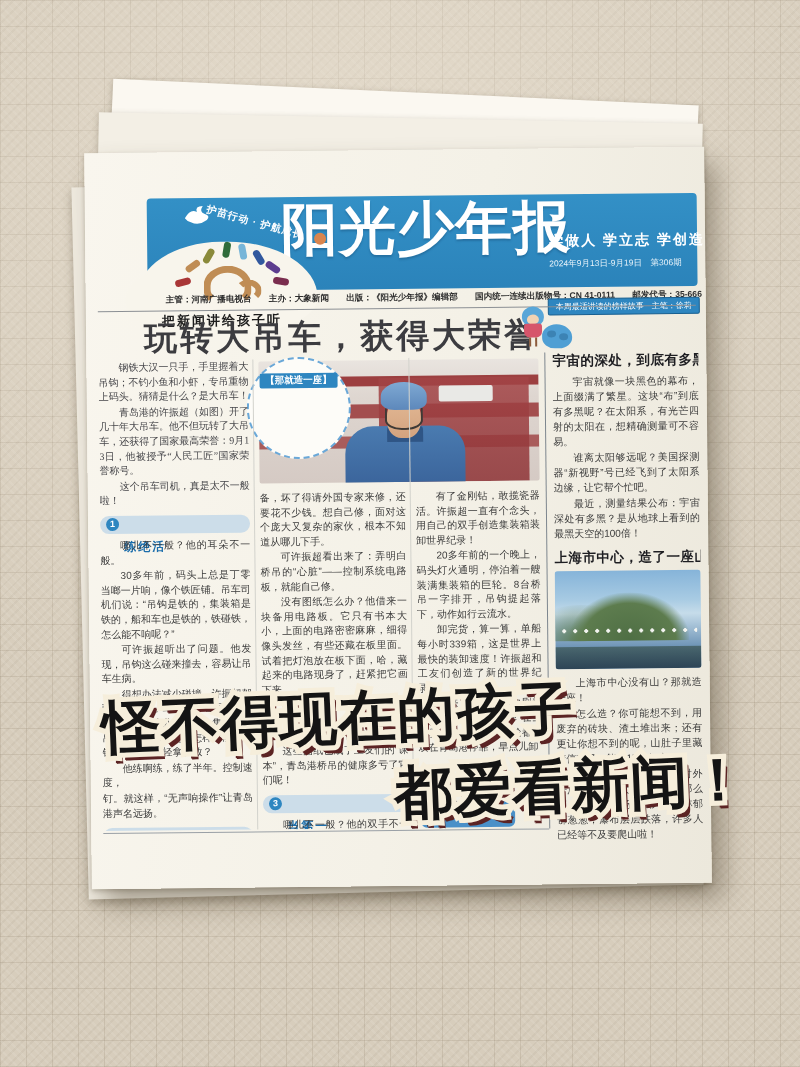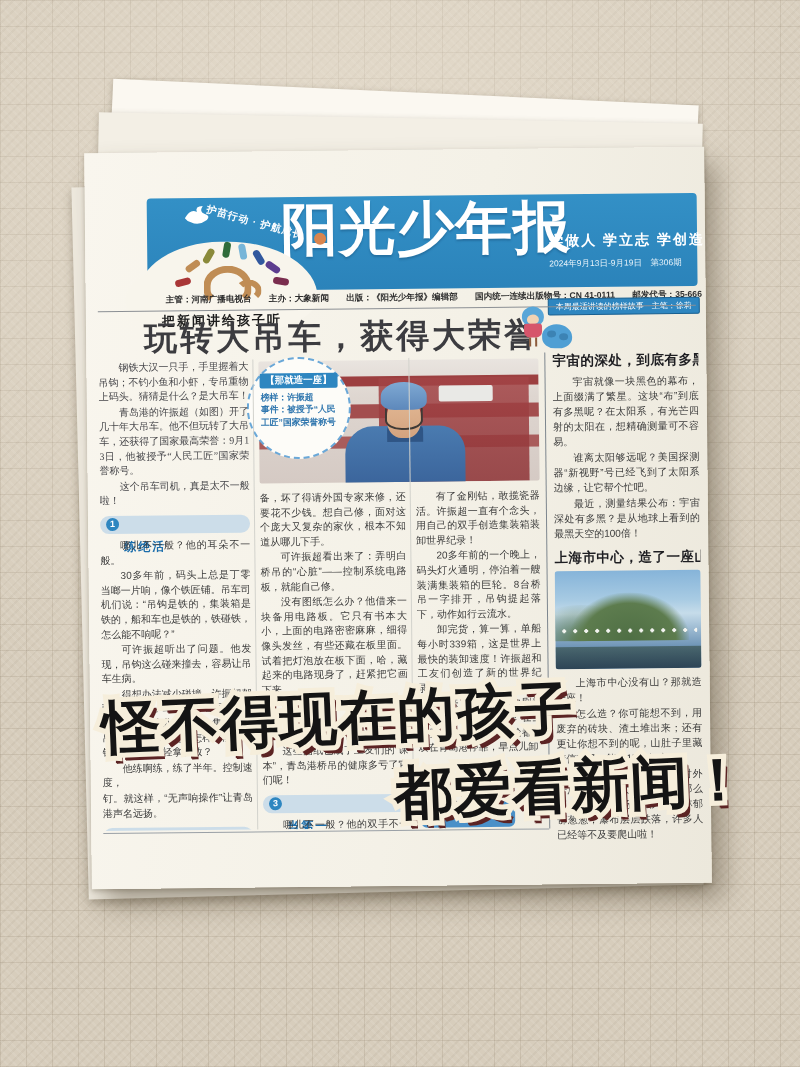--- a/index.html
+++ b/index.html
@@ -195,24 +195,20 @@
       <div class="crane-logo"></div>
       <div class="worker-jacket"></div>
       <div class="worker-collar"></div>
       <div class="worker-face"></div>
       <div class="helmet-strap"></div>
       <div class="worker-helmet"></div>
     </div>
 
     <div class="bubble">
       <span class="bubble-tag">【那就造一座】</span>
-      <div class="bubble-lines">
-        <div>榜样：许振超</div>
-        <div>事件：被授予“人民工匠”国家荣誉称号</div>
-      </div>
     </div>
 
     <div class="colrule" style="left:166px;"></div>
     <div class="colrule" style="left:322px;"></div>
     <div class="divider"></div>
     <div class="bot-rule"></div>
 
     <div class="col" style="left:12px; top:208px; width:150px; height:470px;">
       <div class="intro">
         <p>钢铁大汉一只手，手里握着大吊钩；不钓小鱼和小虾，专吊重物上码头。猜猜是什么？是大吊车！</p>

